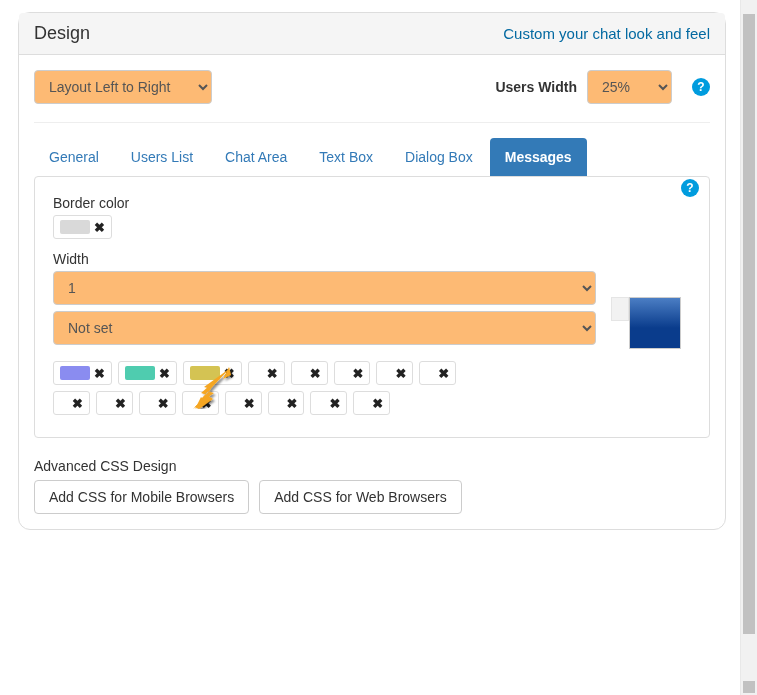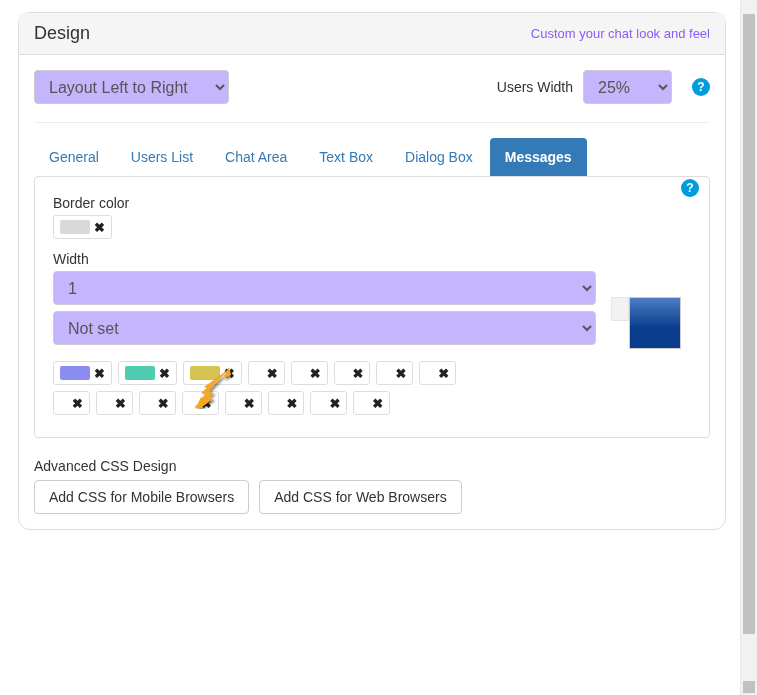--- a/index.html
+++ b/index.html
@@ -34,22 +34,22 @@
       justify-content: space-between;
       align-items: center;
       border-radius: 4px 4px 0 0;
     }
     .panel-title {
       font-size: 18px;
       font-weight: 500;
       color: #333;
     }
     .panel-subtitle {
-      font-size: 13px;
-      color: #8b5cf6;
+      font-size: 15px;
+      color: #0369a1;
       text-align: center;
     }
     .panel-body {
       padding: 15px;
     }
     .top-row {
       display: flex;
       align-items: center;
       justify-content: space-between;
       padding-bottom: 18px;
@@ -68,33 +68,34 @@
     .uw-group {
       display: flex;
       align-items: center;
       gap: 10px;
     }
     select.form-control {
       height: 34px;
       padding: 6px 24px 6px 10px;
       border: 1px solid #ccc;
       border-radius: 4px;
-      background: #c4b5fd;
-      font-size: 16px;
+      background: #fdba74;
+      font-size: 14px;
       color: #555;
       appearance: auto;
       cursor: pointer;
     }
     select.full {
       width: 100%;
       height: 34px;
     }
     .uw-label {
       color: #333;
       font-size: 14px;
+      font-weight: bold;
     }
     .help-badge {
       width: 18px;
       height: 18px;
       background: #009cde;
       border-radius: 50%;
       color: #fff;
       font-size: 12px;
       font-weight: bold;
       display: inline-flex;

